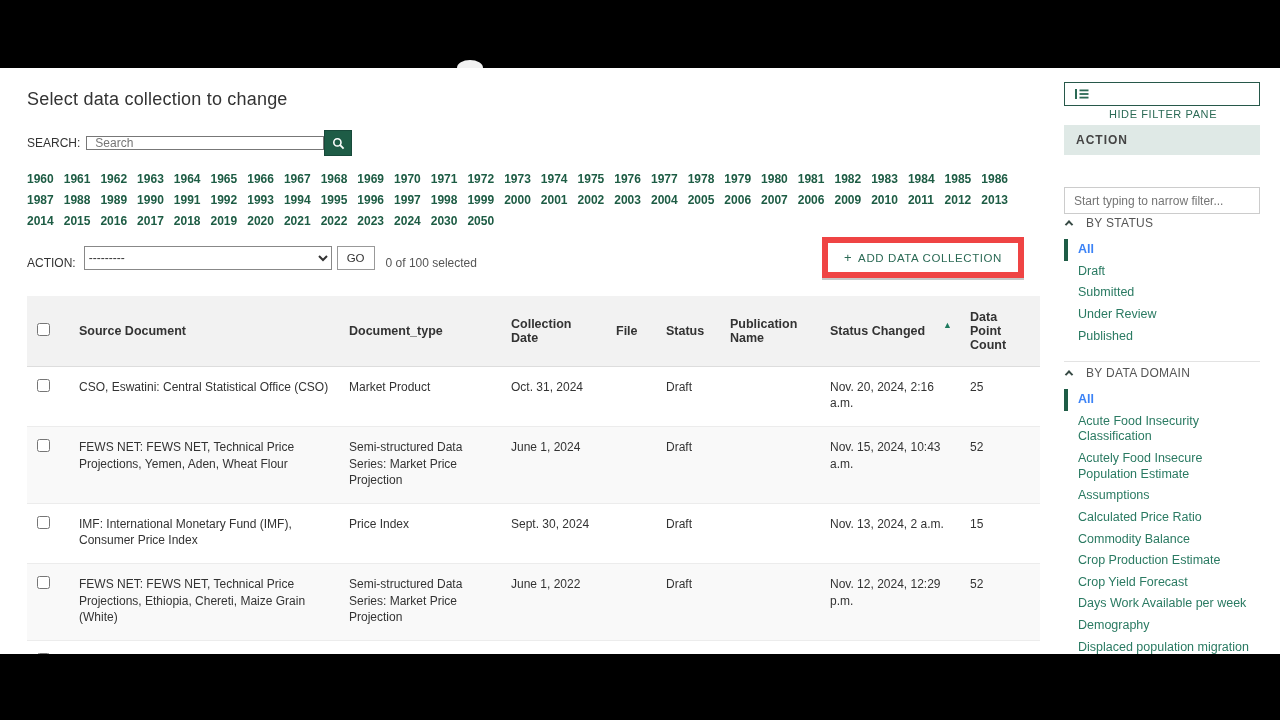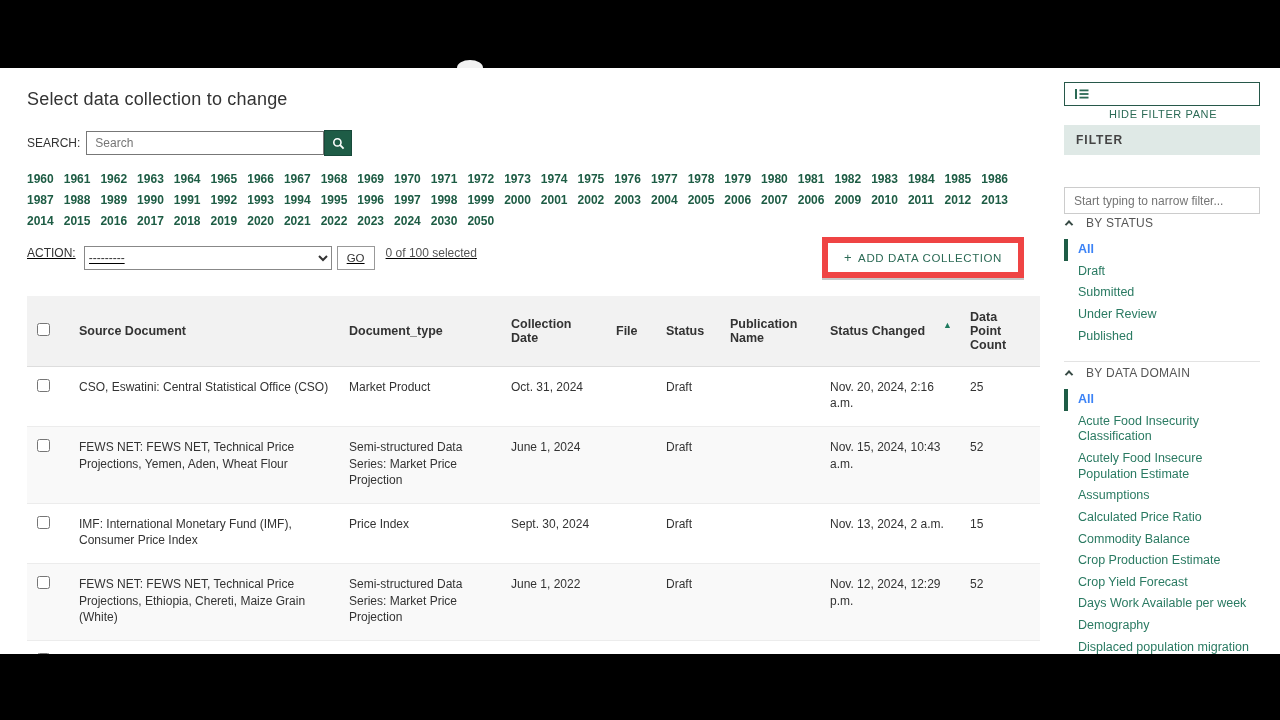--- a/index.html
+++ b/index.html
@@ -23,35 +23,35 @@
   .main { position:absolute; left:27px; top:0; width:1013px; }
 
   .page-title {
     font-size:18px; font-weight:400; color:#333;
     margin:21px 0 20px 0; letter-spacing:0.2px;
   }
   
   .search-row { display:flex; align-items:center; margin-bottom:16px; }
   .search-label { font-size:12px; color:#333; margin-right:6px; }
   .search-input {
-    width:238px; height:24px; border:1px solid #777;
+    width:238px; height:14px; border:1px solid #777;
     padding:2px 8px; font-size:12px; color:#333; outline:none;
   }
   .search-btn {
     width:28px; height:26px; background:#1e5c46; border:1px solid #17493a;
     display:flex; align-items:center; justify-content:center; cursor:pointer; padding:0;
   }
   
   .years {
     display:grid; grid-template-columns:repeat(27, max-content);
     column-gap:10px; row-gap:7px; margin:2px 0 18px 0;
   }
   .year { font-size:12px; font-weight:bold; color:#1d5c44; text-decoration:none; }
   
-  .action-row { display:flex; align-items:flex-start; position:relative; margin:12px 0 0 0; padding-bottom:14px;text-decoration:underline; }
+  .action-row { display:flex; align-items:flex-end; position:relative; margin:12px 0 0 0; padding-bottom:14px; }
   .action-label { font-size:12px; color:#333; margin-right:8px; }
   .action-select {
     width:248px; height:24px; border:1px solid #888; background:#fff;
     font-size:12px; color:#333; font-family:"Liberation Sans", sans-serif;
   }
   .go-btn {
     height:24px; margin-left:5px; padding:0 9px; background:#fff;
     border:1px solid #999; font-size:11.5px; color:#333; cursor:pointer;
   }
   .sel-status { font-size:12px; color:#555; margin-left:11px; }
@@ -398,21 +398,21 @@
         <svg width="14" height="12" viewBox="0 0 14 12">
             <rect x="0" y="1" width="2" height="10" fill="#2b6a55"></rect>
             <rect x="4.5" y="1.5" width="9" height="1.8" fill="#2b6a55"></rect>
             <rect x="4.5" y="5.1" width="9" height="1.8" fill="#2b6a55"></rect>
             <rect x="4.5" y="8.7" width="9" height="1.8" fill="#2b6a55"></rect>
           </svg>
       </span>
       <span class="label">HIDE FILTER PANE</span>
     </button>
 
-    <div class="filter-header">FILTER</div>
+    <div class="filter-header">ACTION</div>
 
     <input class="filter-input" type="text" placeholder="Start typing to narrow filter..." style="">
 
     <div class="section-heading">
       <span class="chevron-up"></span>
       <span>BY STATUS</span>
     </div>
     <ul class="filter-list">
 
         <li class="sel"><a href="#">All</a></li>

